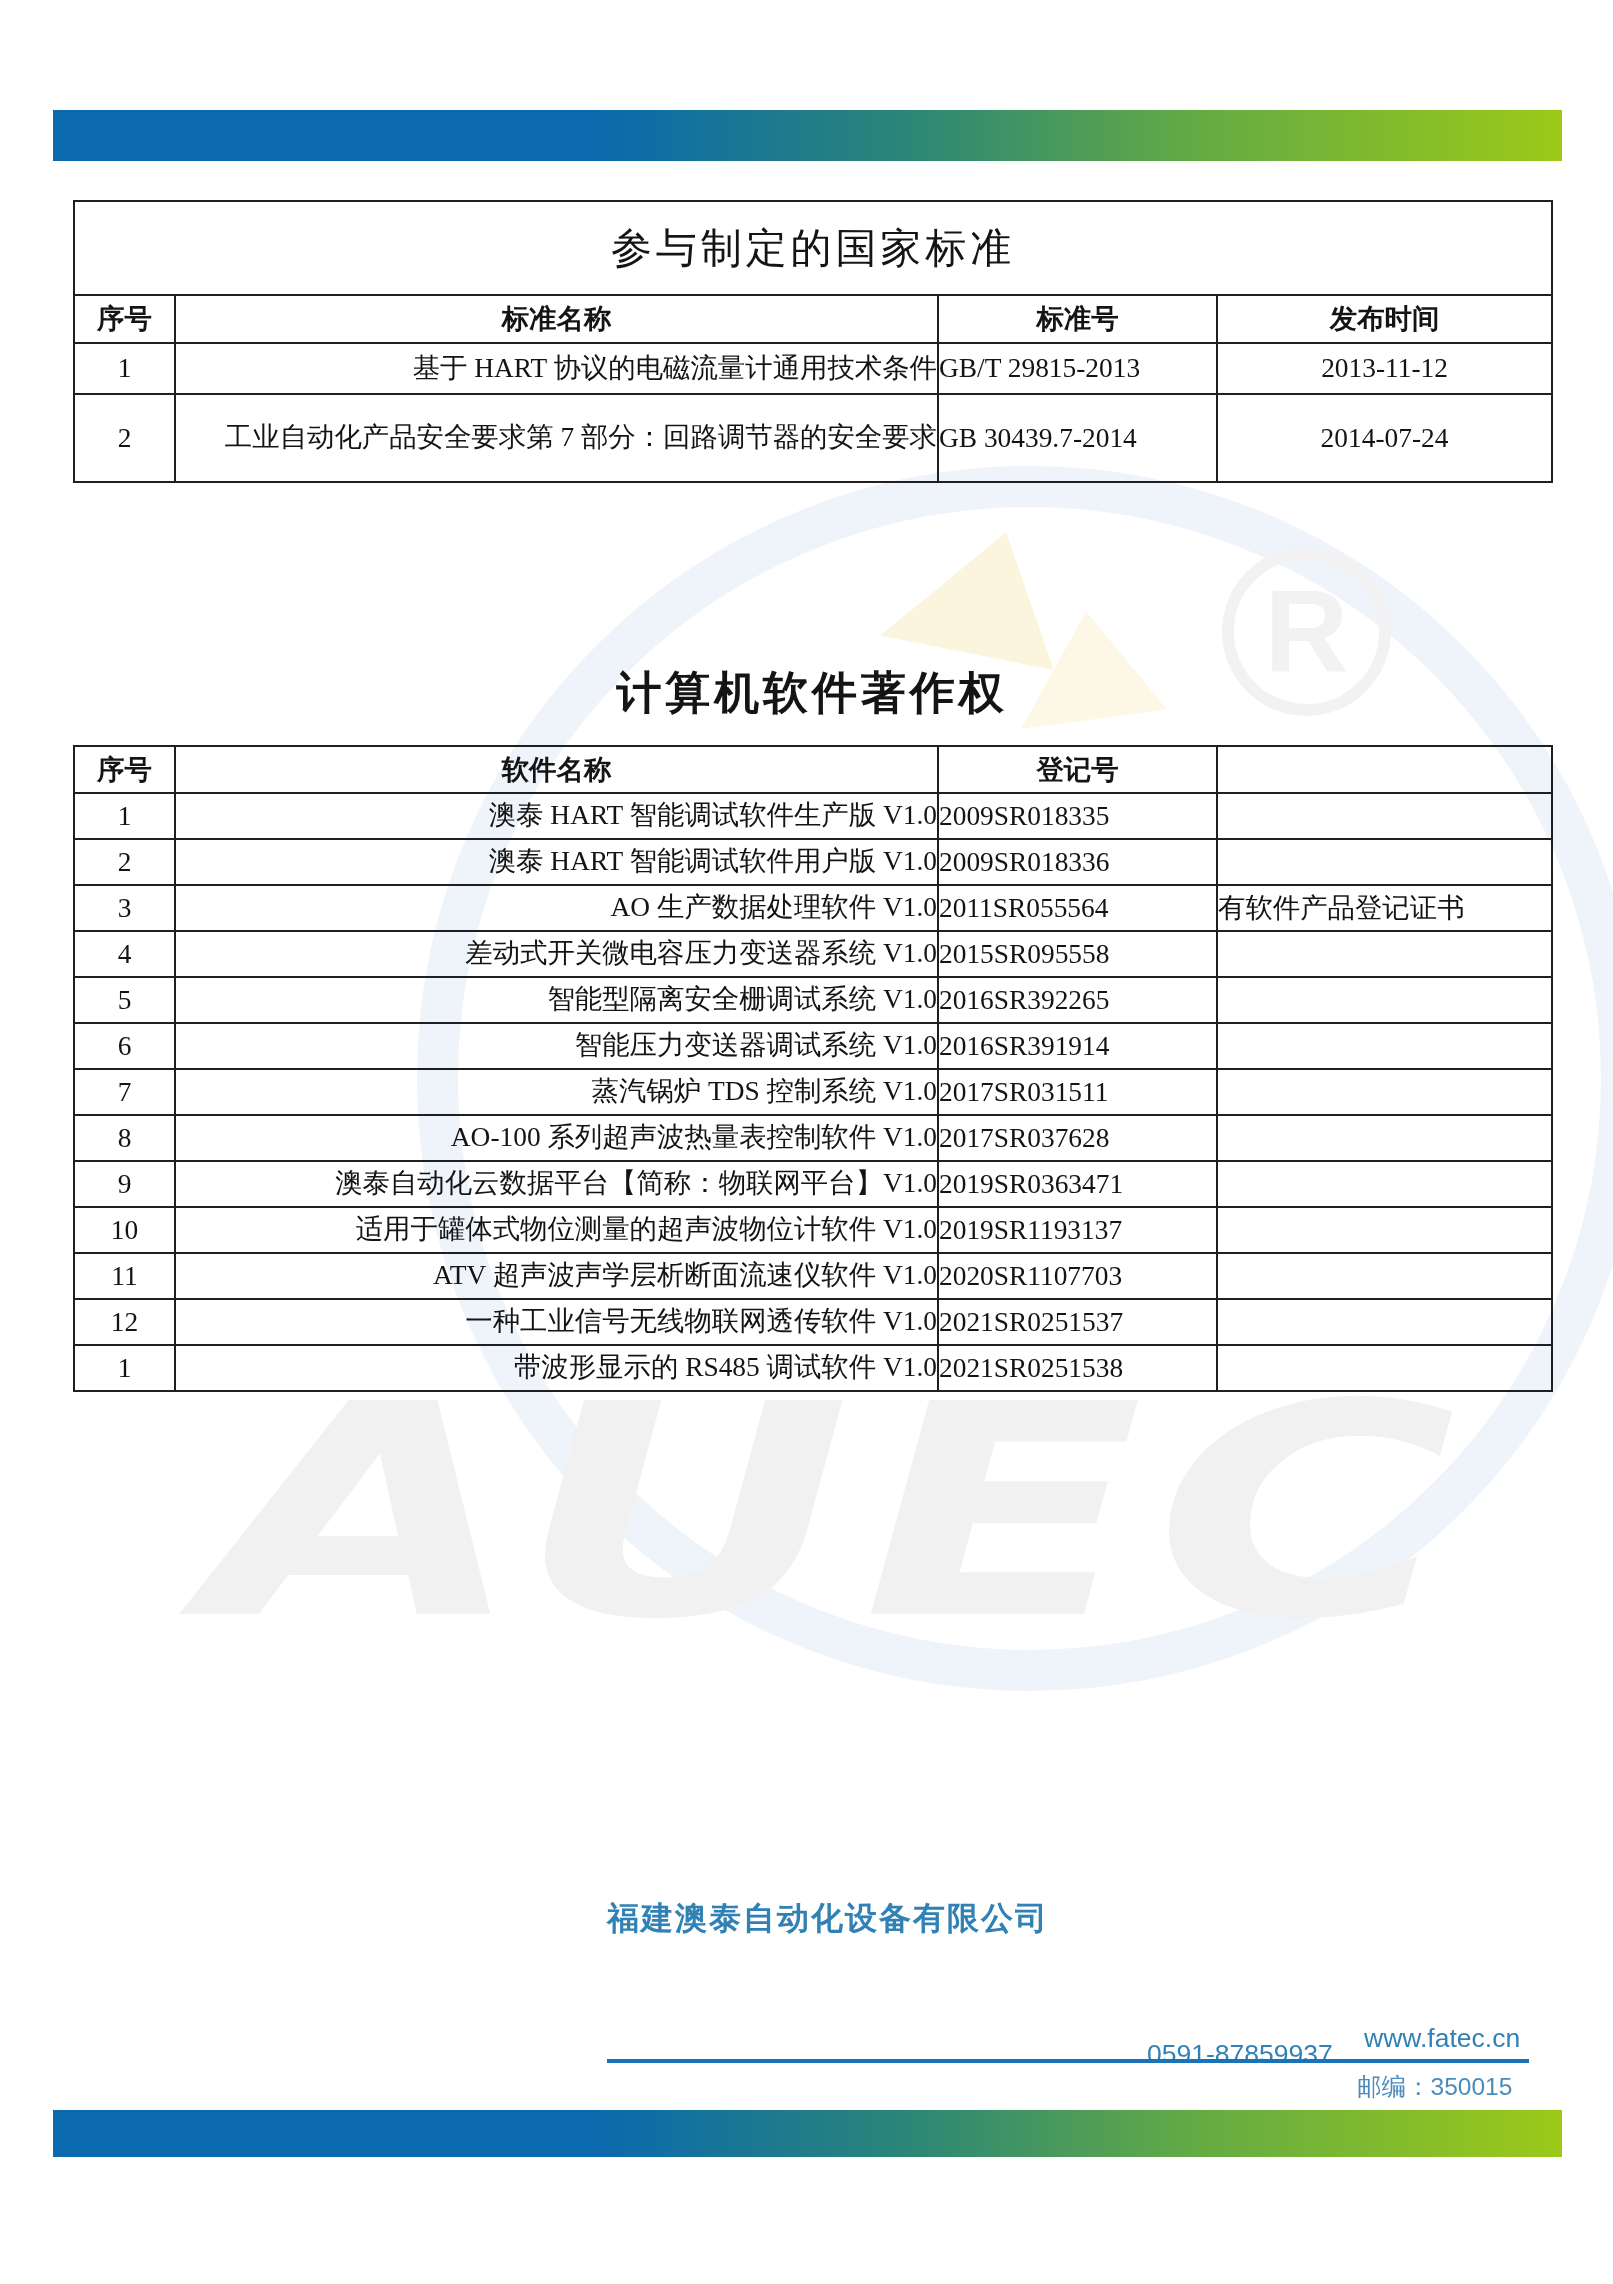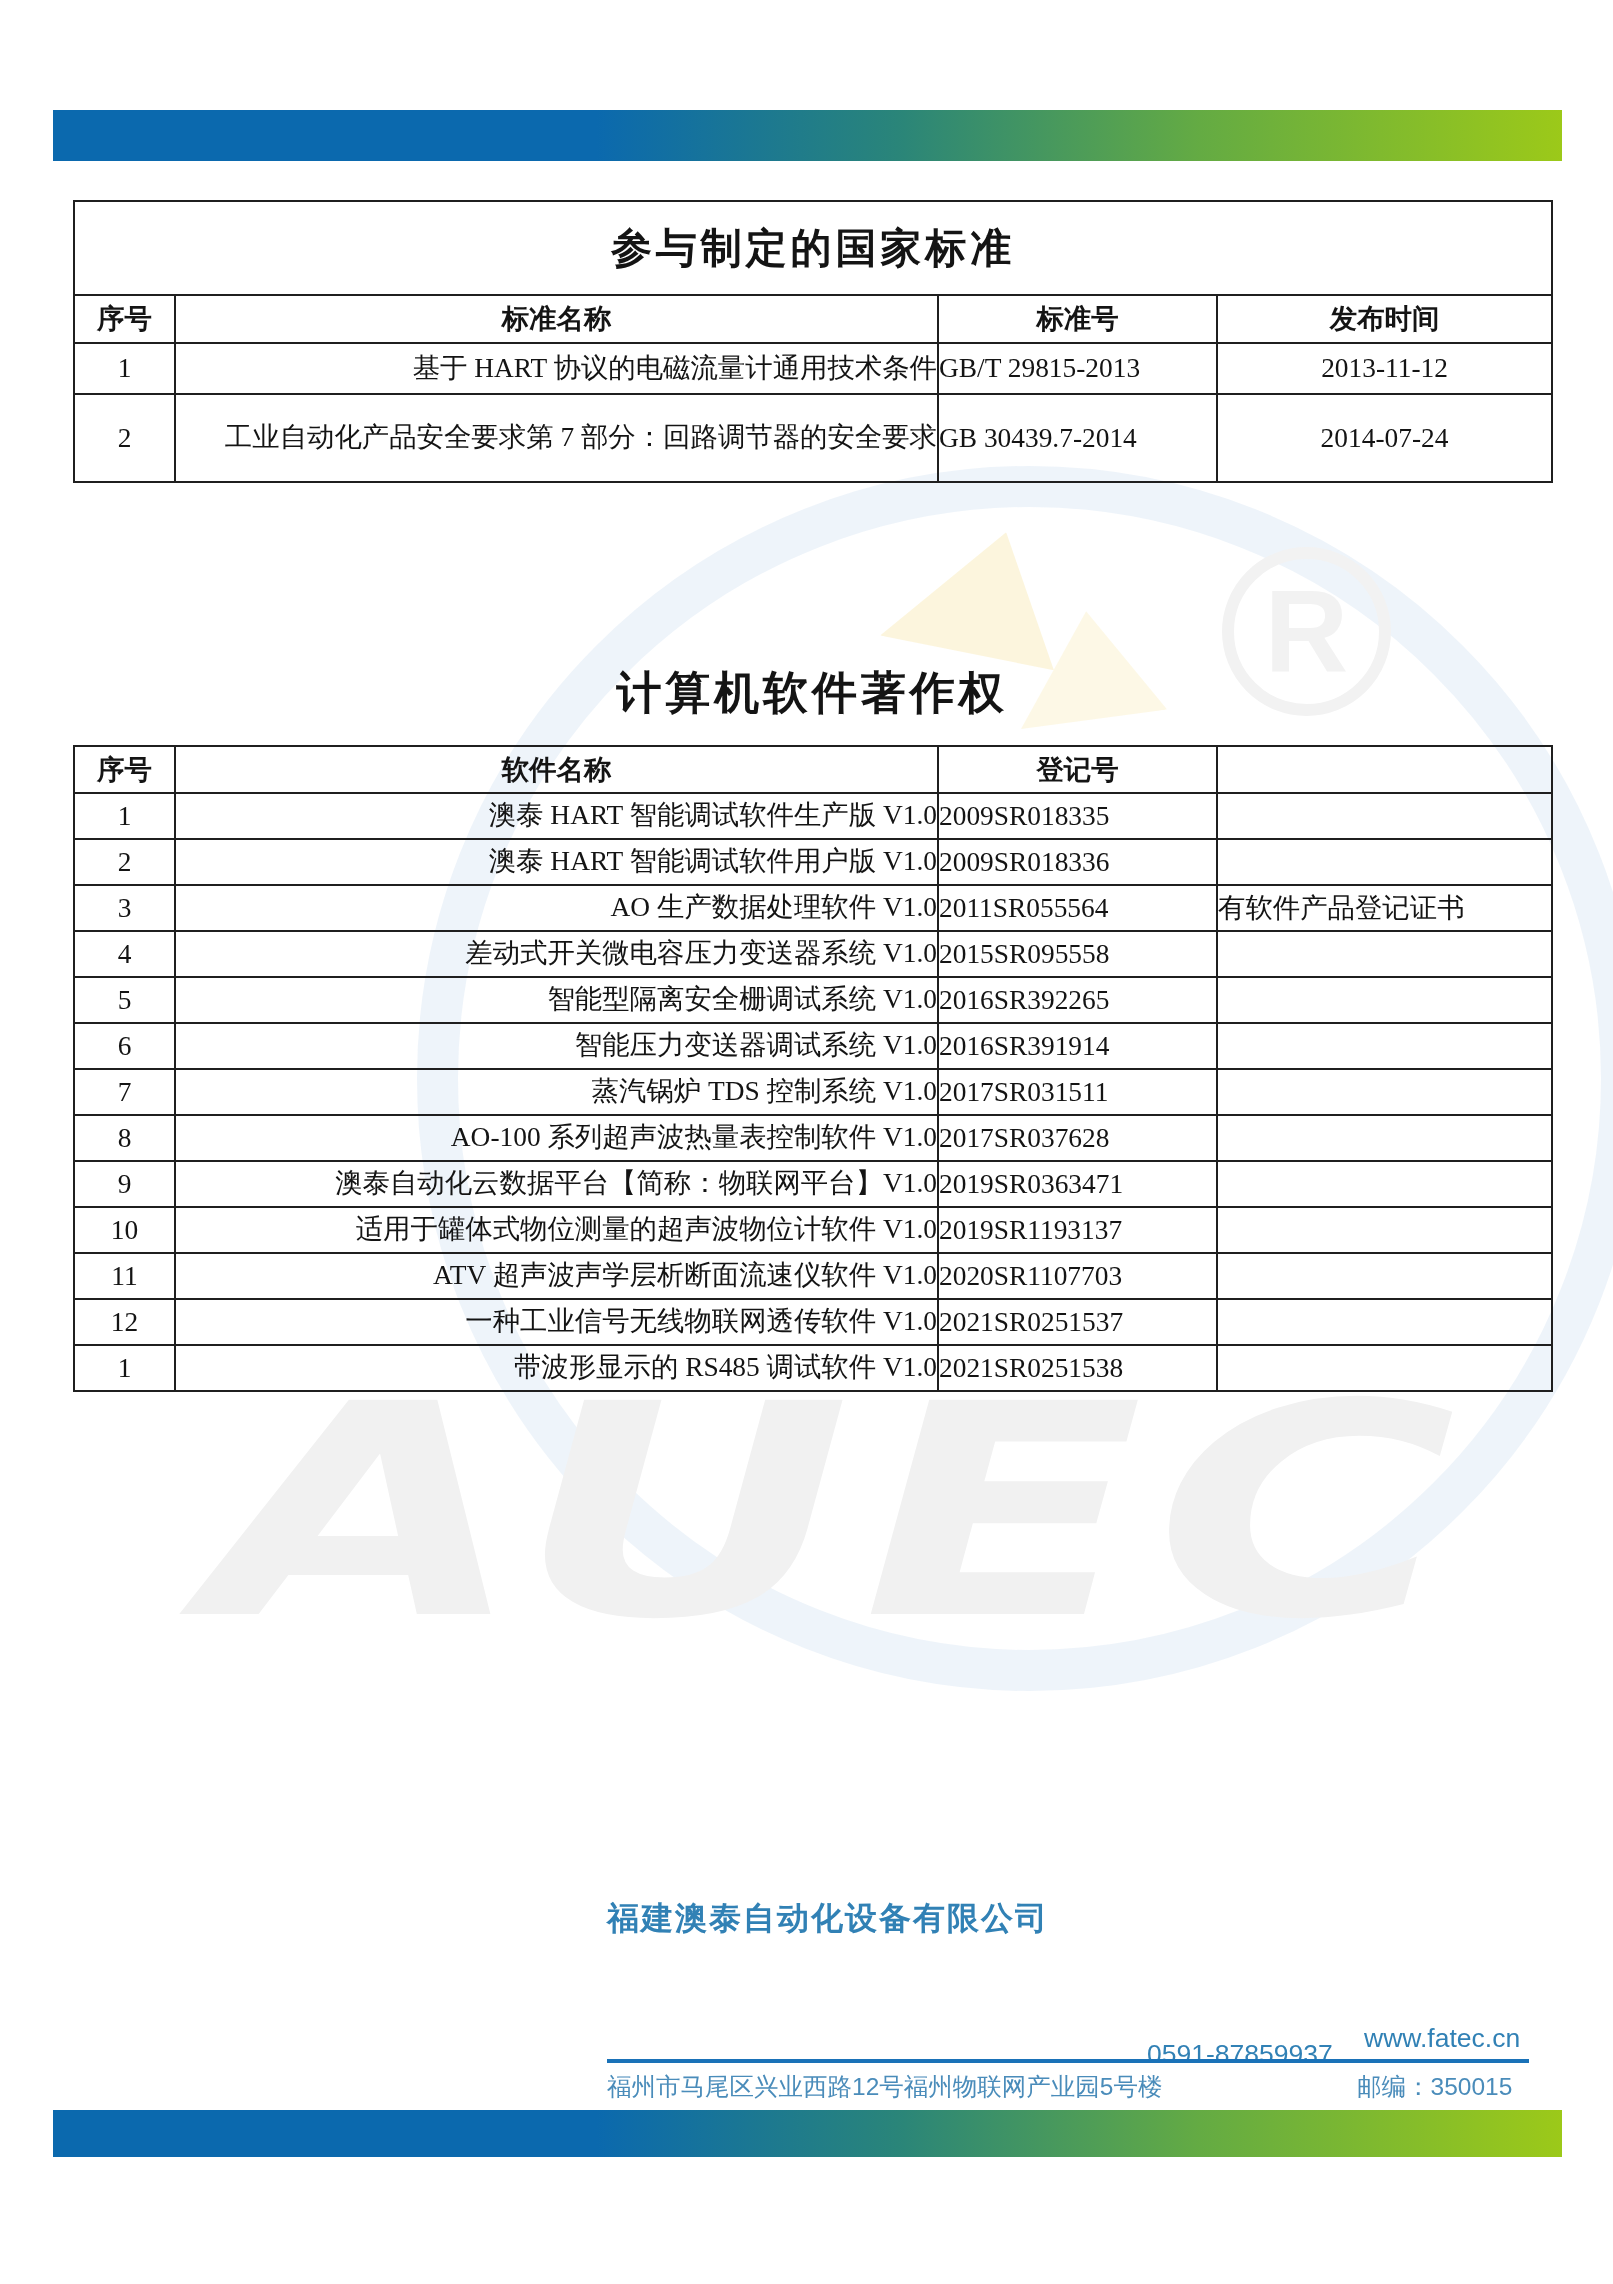--- a/index.html
+++ b/index.html
@@ -47,21 +47,21 @@
 
   
   .tbl {
     position:absolute; left:73px; width:1478px;
     border-collapse:collapse; table-layout:fixed; font-size:27.4px;
   }
   .tbl td, .tbl th { border:2px solid #1f1f1f; padding:0; vertical-align:middle; font-weight:normal; }
   .tbl .head th { font-weight:bold; text-align:center; }
   .tbl1 { top:200px; }
   .tbl1 .title-cell {
-    height:92px; font-size:41px; font-weight:bold; text-align:center; letter-spacing:3.9px;margin-left:10px;
+    height:92px; font-size:41px; font-weight:normal; text-align:center; letter-spacing:3.9px;margin-left:10px;
   }
   .tbl1 .head th { height:46px; }
   .tbl1 .r1 td { height:49px; }
   .tbl1 .r2 td { height:86px; }
   .tbl2 { top:745px; }
   .tbl2 .head th { height:45px; }
   .tbl2 tr.r td { height:44px; }
   .c-no   { text-align:center; }
   .c-name { text-align:right; padding:2px 7.8px; line-height:1.5;margin-left:39px; }
   .c-code { text-align:left; padding-left:15.7px; }
@@ -224,19 +224,18 @@
       <td class="c-reg">2021SR0251538</td>
       <td class="c-note"></td>
     </tr>
   </tbody>
     </table>
 
   <div class="footer-text f-company">福建澳泰自动化设备有限公司</div>
   <div class="footer-text f-phone">0591-87859937</div>
   <div class="footer-text f-web">www.fatec.cn</div>
   <div class="f-divider"></div>
-  <div class="footer-text f-address">福州市马尾区兴业西路12号福州物联网产业园5号楼</div>
   <div class="footer-text f-postcode">邮编：350015</div>
 
   <div class="gradbar bottom"></div>
 
 </div>
 
 
 </body></html>

